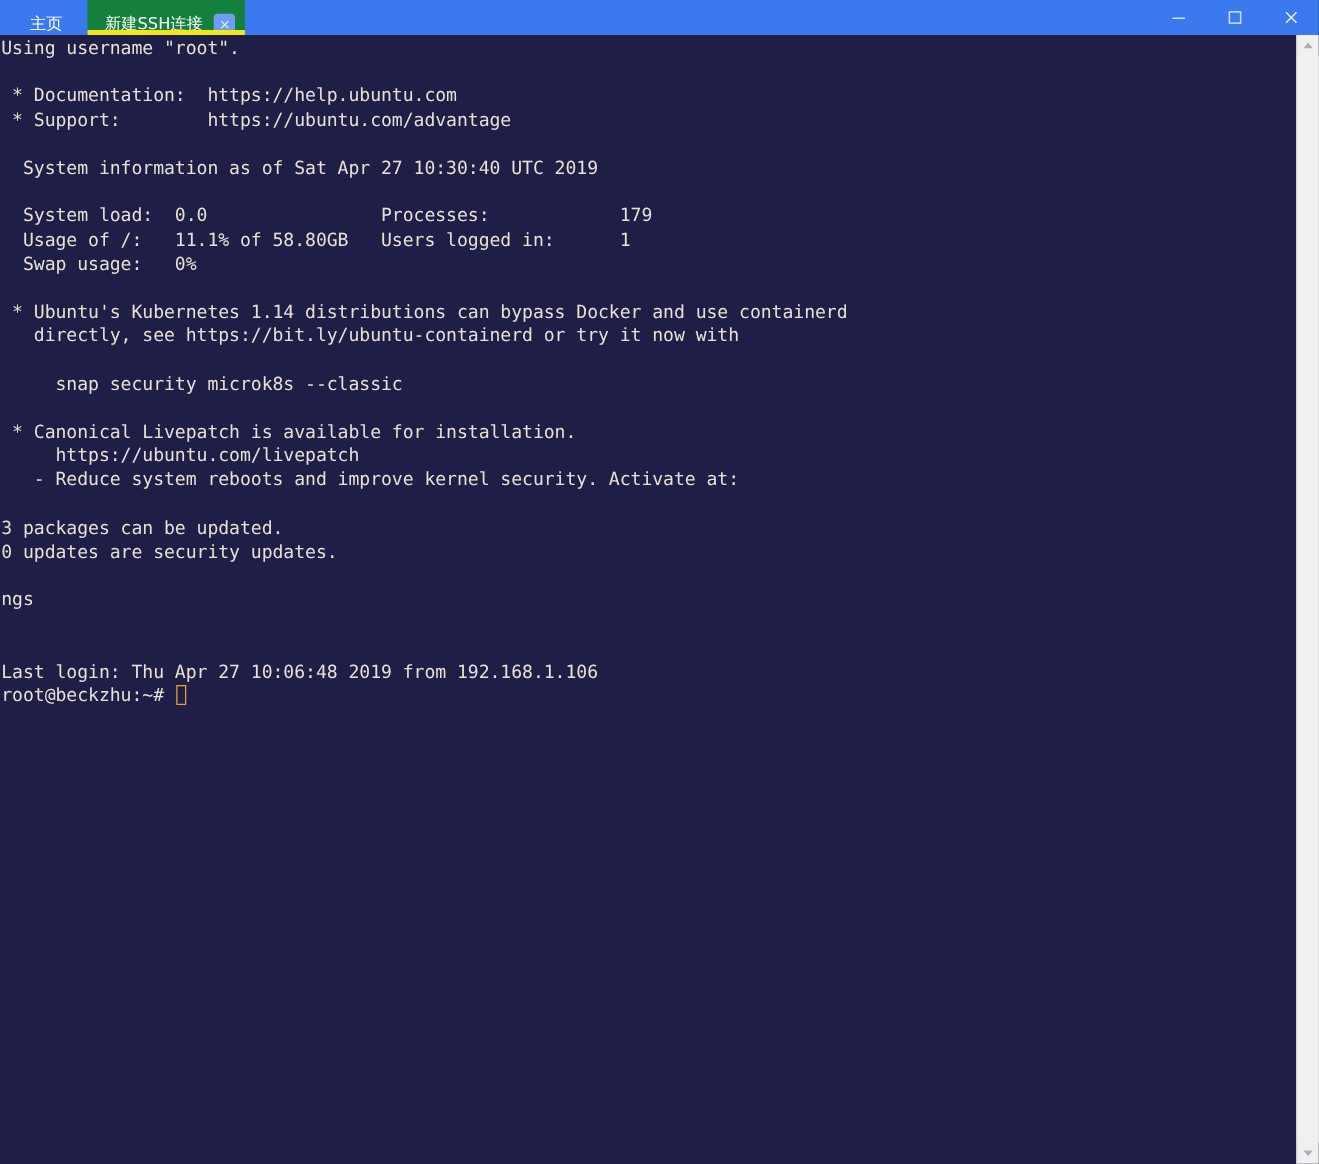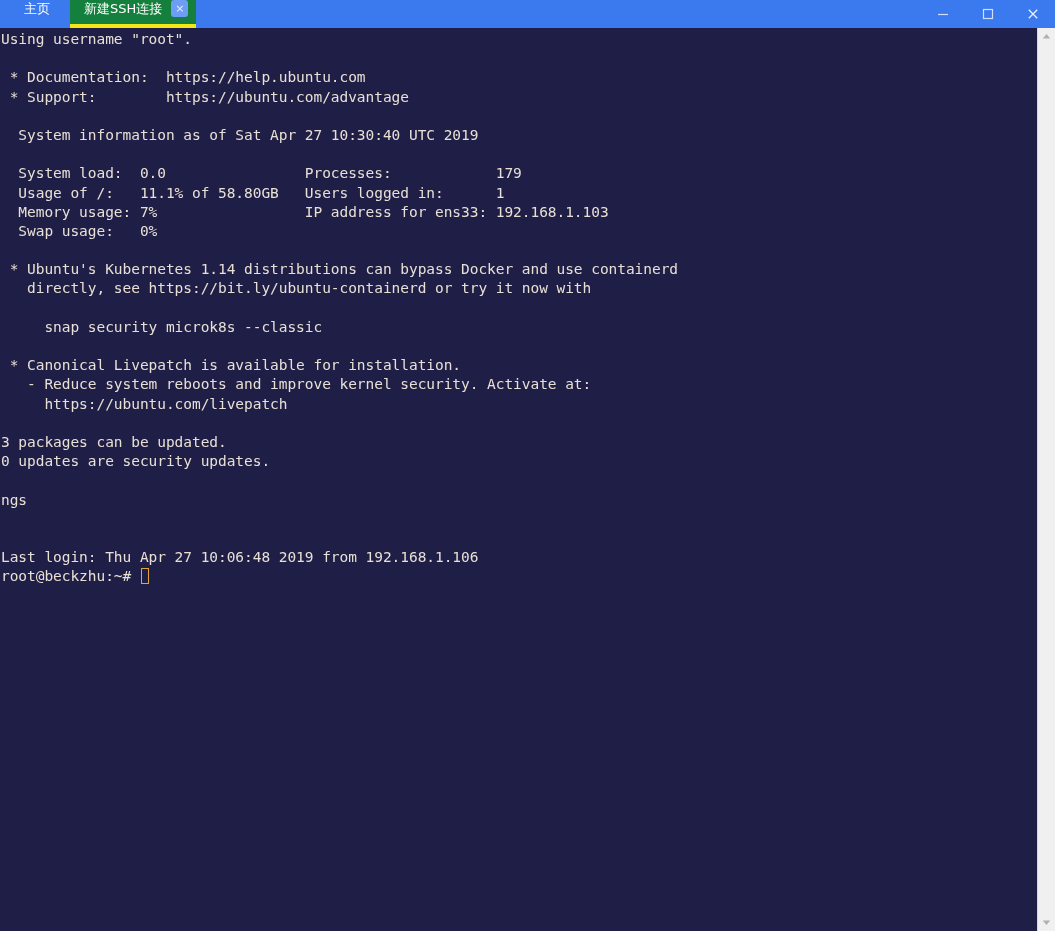--- a/index.html
+++ b/index.html
@@ -26,21 +26,21 @@
     user-select: none;
   }
   .tabstrip {
     display: flex;
     align-items: stretch;
     height: 28px;
   }
   .tab {
     position: relative;
     display: flex;
-    align-items: flex-start;
+    align-items: flex-end;
     height: 28px;
     padding: 0 14px;
     color: #ffffff;
     font-family: "DejaVu Sans", "Liberation Sans", sans-serif;
     font-size: 13px;
     white-space: nowrap;
     cursor: default;
   }
   .tab.home { padding: 0 20px 0 24px; }
   .tab.active {
@@ -205,31 +205,30 @@
 
   <div class="term-line">Using username "root".</div>
       <div class="term-line">&nbsp;</div>
       <div class="term-line"> * Documentation:  https://help.ubuntu.com</div>
       <div class="term-line"> * Support:        https://ubuntu.com/advantage</div>
       <div class="term-line">&nbsp;</div>
       <div class="term-line">  System information as of Sat Apr 27 10:30:40 UTC 2019</div>
       <div class="term-line">&nbsp;</div>
       <div class="term-line">  System load:  0.0                Processes:            179</div>
       <div class="term-line">  Usage of /:   11.1% of 58.80GB   Users logged in:      1</div>
-      <div class="term-line">  Memory usage: 7%                 IP address for ens33: 192.168.1.103</div>
       <div class="term-line">  Swap usage:   0%</div>
       <div class="term-line">&nbsp;</div>
       <div class="term-line"> * Ubuntu's Kubernetes 1.14 distributions can bypass Docker and use containerd</div>
       <div class="term-line">   directly, see https://bit.ly/ubuntu-containerd or try it now with</div>
       <div class="term-line">&nbsp;</div>
       <div class="term-line">     snap security microk8s --classic</div>
       <div class="term-line">&nbsp;</div>
       <div class="term-line"> * Canonical Livepatch is available for installation.</div>
+      <div class="term-line">     https://ubuntu.com/livepatch</div>
       <div class="term-line">   - Reduce system reboots and improve kernel security. Activate at:</div>
-      <div class="term-line">     https://ubuntu.com/livepatch</div>
       <div class="term-line">&nbsp;</div>
       <div class="term-line">3 packages can be updated.</div>
       <div class="term-line">0 updates are security updates.</div>
       <div class="term-line">&nbsp;</div>
       <div class="term-line">ngs</div>
       <div class="term-line">&nbsp;</div>
       <div class="term-line">&nbsp;</div>
       <div class="term-line">Last login: Thu Apr 27 10:06:48 2019 from 192.168.1.106</div>
       <div class="term-line"><span>root@beckzhu:~# </span><span></span><span class="cursor"></span></div>
     </div>

